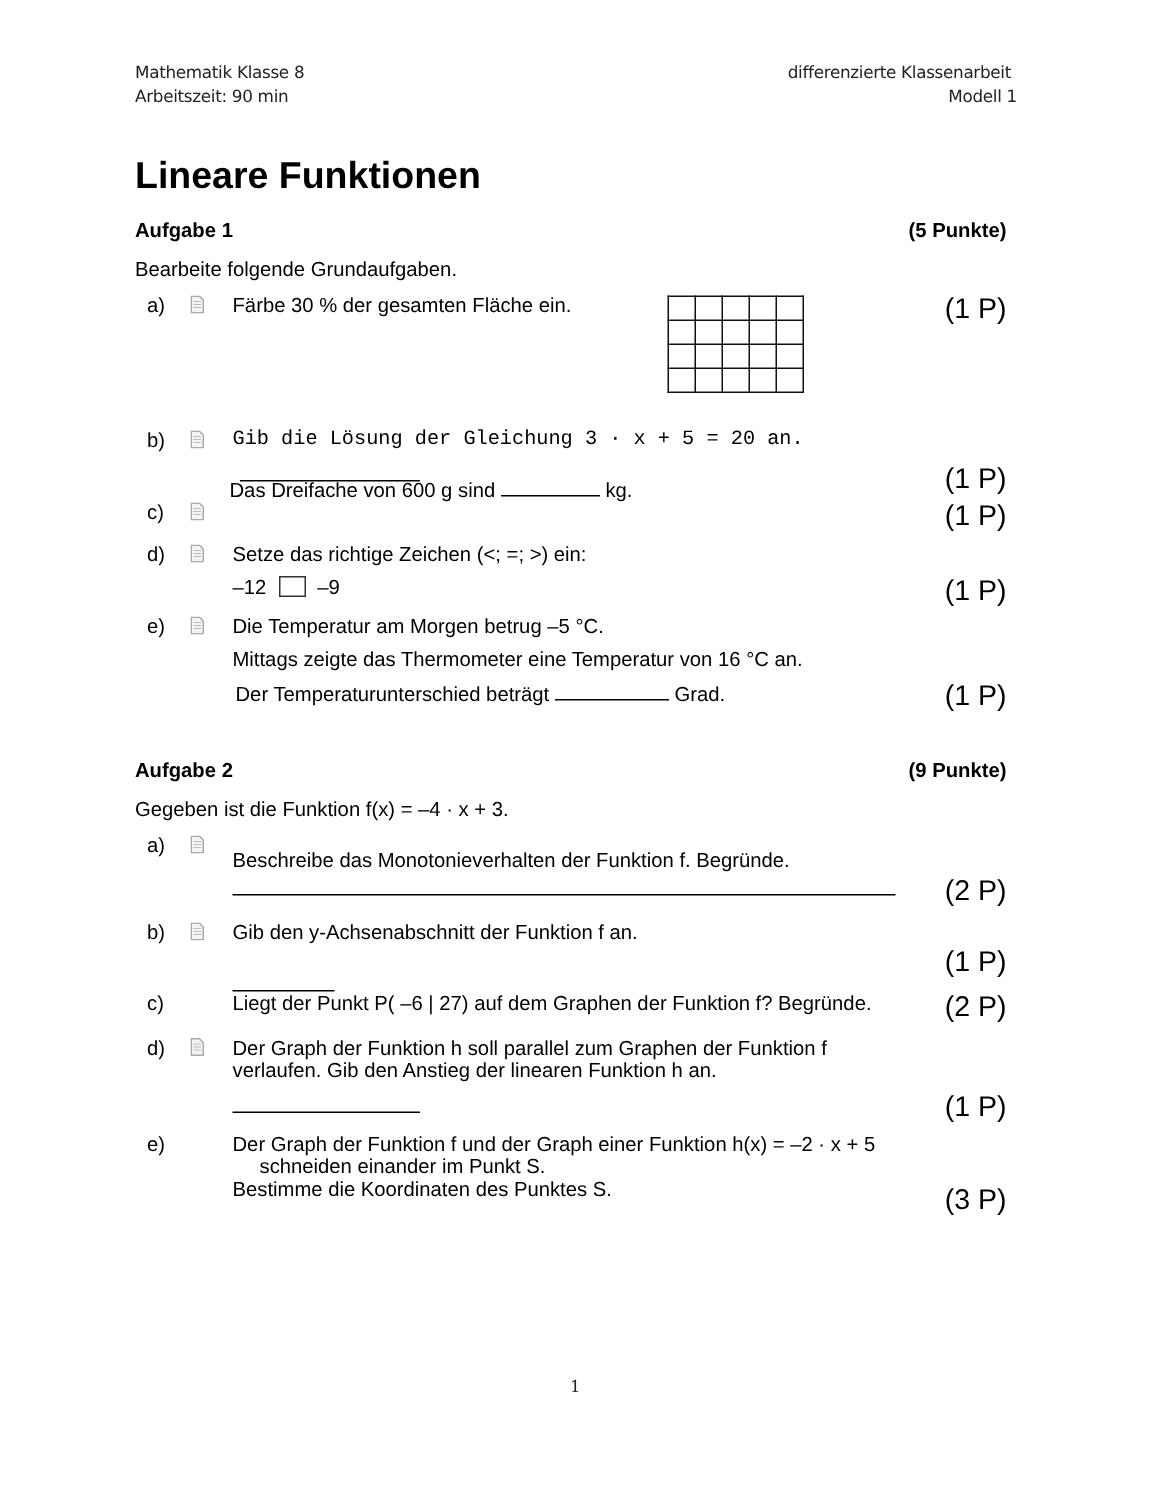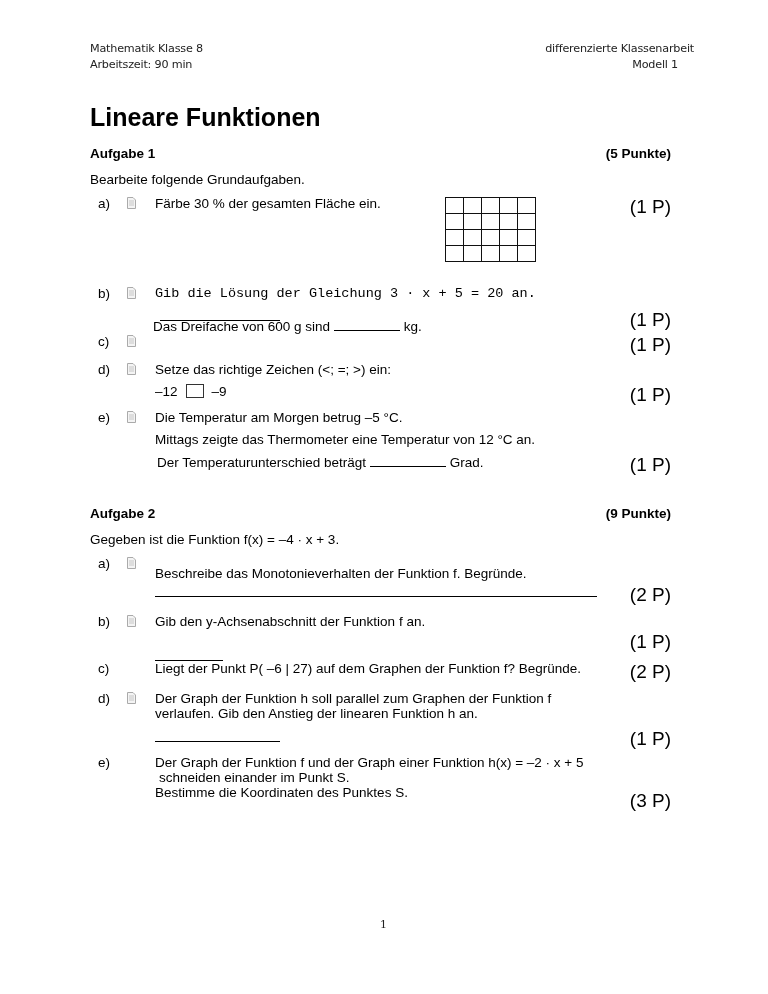--- a/index.html
+++ b/index.html
@@ -18,21 +18,21 @@
   .cmpbox { display: inline-block; width: 16px; height: 12px; border: 1px solid #333; vertical-align: -2px; margin: 0 8px; }
   .grid { position: absolute; left: 445px; top: 197px; border-collapse: collapse; }
   .grid td { width: 17px; height: 15px; border: 1.6px solid #111; padding: 0; }
   .pagenum { font-family: "DejaVu Serif", serif; font-size: 11px; color: #222; }
 </style>
 </head>
 <body>
 
 <div class="abs hdr" style="left:90px; top:42px;">Mathematik Klasse 8</div>
 <div class="abs hdr" style="left:90px; top:58px;">Arbeitszeit: 90 min</div>
-<div class="abs hdr" style="right:74px; top:42px; text-align:right;">differenzierte Klassenarbeit</div>
+<div class="abs hdr" style="right:94px; top:42px; text-align:right;">differenzierte Klassenarbeit</div>
 <div class="abs hdr" style="right:90px; top:58px; text-align:right;">Modell 1</div>
 
 <div class="abs title" style="left:90px; top:103px;">Lineare Funktionen</div>
 
 <div class="abs task" style="left:90px; top:146px;">Aufgabe 1</div>
 <div class="abs ptsb" style="right:97px; top:146px;">(5 Punkte)</div>
 <div class="abs t" style="left:90px; top:172px;">Bearbeite folgende Grundaufgaben.</div>
 
 <div class="abs t" style="left:98px; top:196px;">a)</div>
 <svg class="icon" style="left:127px; top:197px;" viewBox="0 0 9 12">
@@ -105,21 +105,21 @@
   <span>–12</span><span class="cmpbox"></span><span>–9</span>
 </div>
 <div class="abs pts" style="right:97px; top:384px;">(1 P)</div>
 
 <div class="abs t" style="left:98px; top:410px;">e)</div>
 <svg class="icon" style="left:127px; top:411px;" viewBox="0 0 9 12">
     <path d="M0.5 0.5h5.5l2.5 2.5v8.5h-8z" fill="#f4f4f4" stroke="#aaa"></path>
     <path d="M2 4h5M2 6h5M2 8h5" stroke="#bbb" stroke-width="0.8"></path>
   </svg>
 <div class="abs t" style="left:155px; top:410px;">Die Temperatur am Morgen betrug –5 °C.</div>
-<div class="abs t" style="left:155px; top:432px;">Mittags zeigte das Thermometer eine Temperatur von 12 °C an.</div>
+<div class="abs t" style="left:155px; top:432px;">Mittags zeigte das Thermometer eine Temperatur von 16 °C an.</div>
 <div class="abs t" style="left:157px; top:454px;">
   <span>Der Temperaturunterschied beträgt</span>
   <span class="blank" style="width:76px;"></span>
   <span>Grad.</span>
 </div>
 <div class="abs pts" style="right:97px; top:454px;">(1 P)</div>
 
 <div class="abs task" style="left:90px; top:506px;">Aufgabe 2</div>
 <div class="abs ptsb" style="right:97px; top:506px;">(9 Punkte)</div>
 <div class="abs t" style="left:90px; top:532px;">Gegeben ist die Funktion f(x) = –4 · x + 3.</div>
@@ -151,17 +151,17 @@
     <path d="M0.5 0.5h5.5l2.5 2.5v8.5h-8z" fill="#f4f4f4" stroke="#aaa"></path>
     <path d="M2 4h5M2 6h5M2 8h5" stroke="#bbb" stroke-width="0.8"></path>
   </svg>
 <div class="abs t" style="left:155px; top:691px;">Der Graph der Funktion h soll parallel zum Graphen der Funktion f</div>
 <div class="abs t" style="left:155px; top:706px;">verlaufen. Gib den Anstieg der linearen Funktion h an.</div>
 <div class="line" style="left:155px; top:741px; width:125px;"></div>
 <div class="abs pts" style="right:97px; top:728px;">(1 P)</div>
 
 <div class="abs t" style="left:98px; top:755px;">e)</div>
 <div class="abs t" style="left:155px; top:755px;">Der Graph der Funktion f und der Graph einer Funktion h(x) = –2 · x + 5</div>
-<div class="abs t" style="left:159px; top:770px;">schneiden einander im Punkt S.</div>
+<div class="abs t" style="left:173px; top:770px;">schneiden einander im Punkt S.</div>
 <div class="abs t" style="left:155px; top:785px;">Bestimme die Koordinaten des Punktes S.</div>
 <div class="abs pts" style="right:97px; top:790px;">(3 P)</div>
 
 <div class="abs pagenum" style="left:380px; top:918px;">1</div>
 
 </body></html>

